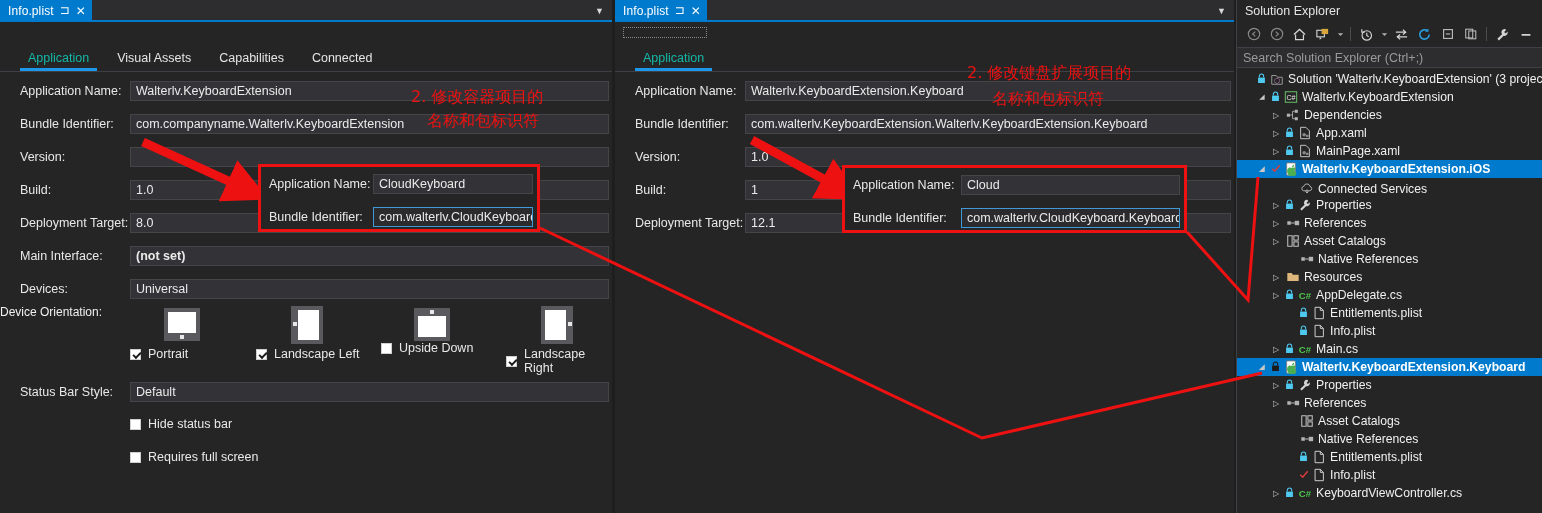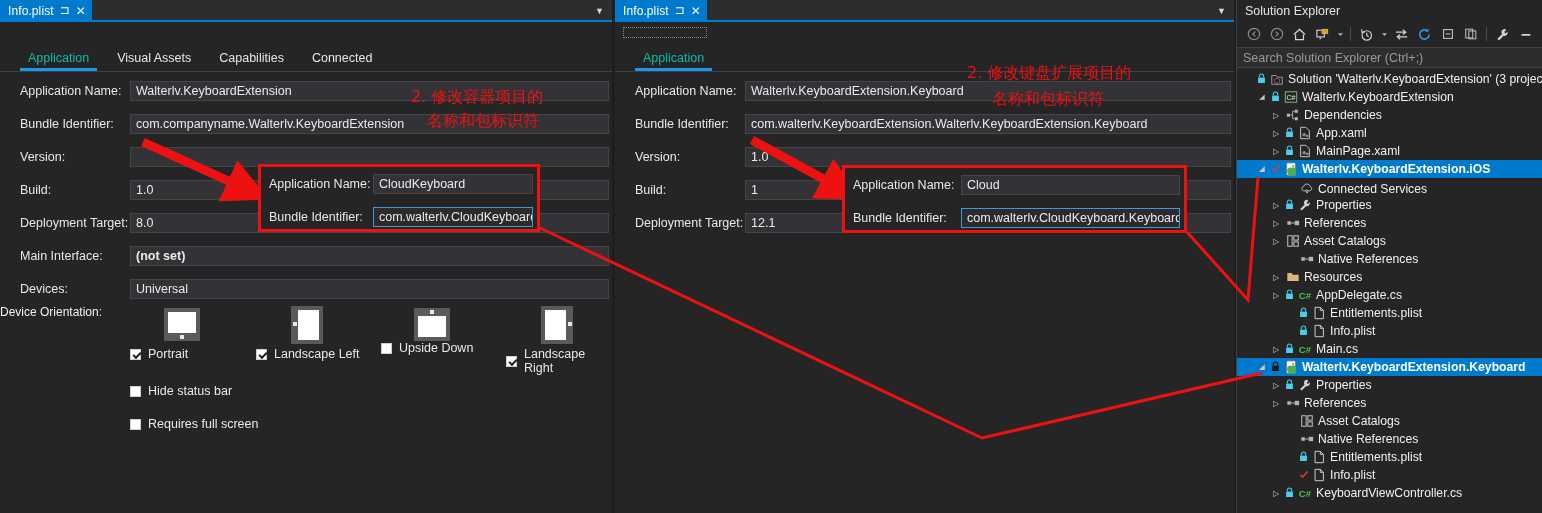--- a/index.html
+++ b/index.html
@@ -229,20 +229,24 @@
         <div class="dev" style="position:absolute; left:541px; top:1px; width:32px; height:38px;">
           <div class="screen" style="left:4px; top:4px; right:7px; bottom:4px;"></div>
           <div class="dot" style="right:1.5px; top:16px;"></div>
         </div>
         <div class="cbrow" style="position:absolute; left:506px; top:42px;">
           <span class="cb checked"></span>
           <span>Landscape Right</span>
         </div>
       </div>
 
+      <div class="prow">
+        <span class="plabel">Status Bar Style:</span>
+        <span class="pfield" style="left:130px; right:3px;">Default</span>
+      </div>
 
       <div class="prow">
         <div class="cbrow" style="position:absolute; left:130px; top:9px;">
           <span class="cb"></span>
           <span>Hide status bar</span>
         </div>
       </div>
       <div class="prow">
         <div class="cbrow" style="position:absolute; left:130px; top:9px;">
           <span class="cb"></span>

